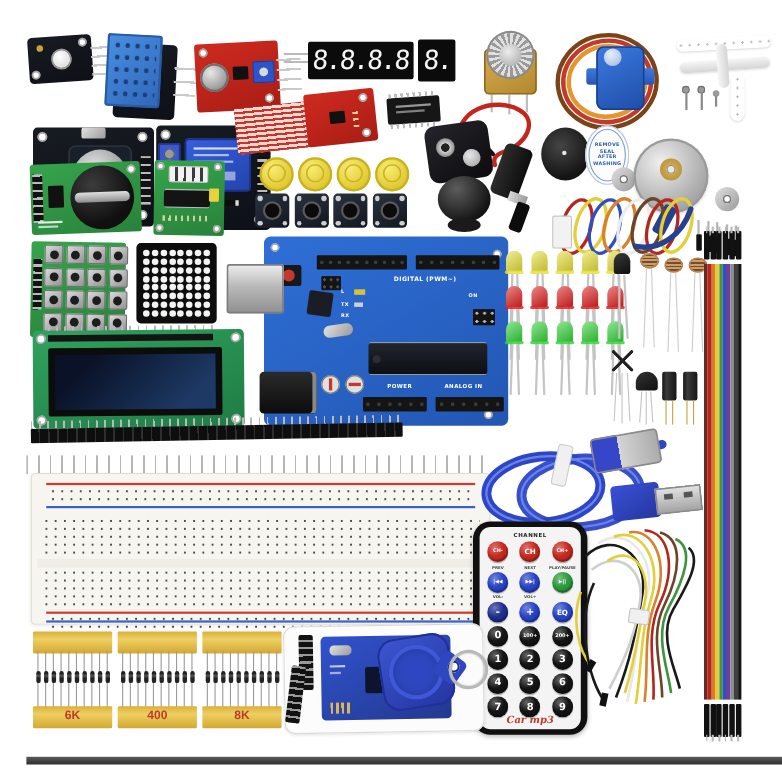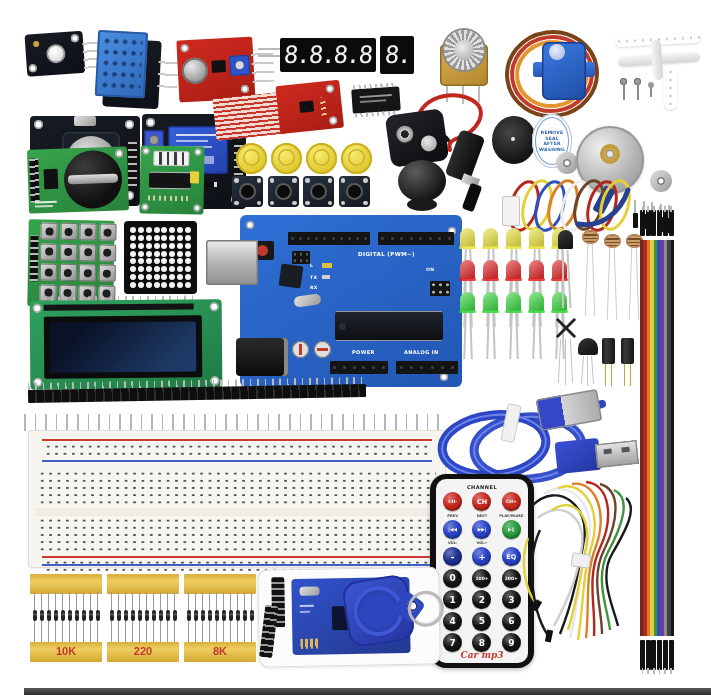--- a/index.html
+++ b/index.html
@@ -940,21 +940,21 @@
         <div class="rs-body" style="left: 37.5px; top: 36px;"></div>
         <div class="rs-lead" style="left: 46px; top: 18px; height: 52px;"></div>
         <div class="rs-body" style="left: 44.5px; top: 36px;"></div>
         <div class="rs-lead" style="left: 53px; top: 18px; height: 52px;"></div>
         <div class="rs-body" style="left: 51.5px; top: 36px;"></div>
         <div class="rs-lead" style="left: 60px; top: 18px; height: 52px;"></div>
         <div class="rs-body" style="left: 58.5px; top: 36px;"></div>
         <div class="rs-lead" style="left: 67px; top: 18px; height: 52px;"></div>
         <div class="rs-body" style="left: 65.5px; top: 36px;"></div>
         <div class="rs-tape" style="left: 0px; top: 68px; width: 72px;">
-          <div class="rs-label">10K</div>
+          <div class="rs-label">6K</div>
         </div>
       </div>
       <div style="position: absolute; left: 77px; top: 0px; width: 72px; height: 90px;">
         <div class="rs-tape" style="left: 0px; top: 0px; width: 72px;"></div>
         <div class="rs-lead" style="left: 4px; top: 18px; height: 52px;"></div>
         <div class="rs-body" style="left: 2.5px; top: 36px;"></div>
         <div class="rs-lead" style="left: 11px; top: 18px; height: 52px;"></div>
         <div class="rs-body" style="left: 9.5px; top: 36px;"></div>
         <div class="rs-lead" style="left: 18px; top: 18px; height: 52px;"></div>
         <div class="rs-body" style="left: 16.5px; top: 36px;"></div>
@@ -966,21 +966,21 @@
         <div class="rs-body" style="left: 37.5px; top: 36px;"></div>
         <div class="rs-lead" style="left: 46px; top: 18px; height: 52px;"></div>
         <div class="rs-body" style="left: 44.5px; top: 36px;"></div>
         <div class="rs-lead" style="left: 53px; top: 18px; height: 52px;"></div>
         <div class="rs-body" style="left: 51.5px; top: 36px;"></div>
         <div class="rs-lead" style="left: 60px; top: 18px; height: 52px;"></div>
         <div class="rs-body" style="left: 58.5px; top: 36px;"></div>
         <div class="rs-lead" style="left: 67px; top: 18px; height: 52px;"></div>
         <div class="rs-body" style="left: 65.5px; top: 36px;"></div>
         <div class="rs-tape" style="left: 0px; top: 68px; width: 72px;">
-          <div class="rs-label">220</div>
+          <div class="rs-label">400</div>
         </div>
       </div>
       <div style="position: absolute; left: 154px; top: 0px; width: 72px; height: 90px;">
         <div class="rs-tape" style="left: 0px; top: 0px; width: 72px;"></div>
         <div class="rs-lead" style="left: 4px; top: 18px; height: 52px;"></div>
         <div class="rs-body" style="left: 2.5px; top: 36px;"></div>
         <div class="rs-lead" style="left: 11px; top: 18px; height: 52px;"></div>
         <div class="rs-body" style="left: 9.5px; top: 36px;"></div>
         <div class="rs-lead" style="left: 18px; top: 18px; height: 52px;"></div>
         <div class="rs-body" style="left: 16.5px; top: 36px;"></div>

